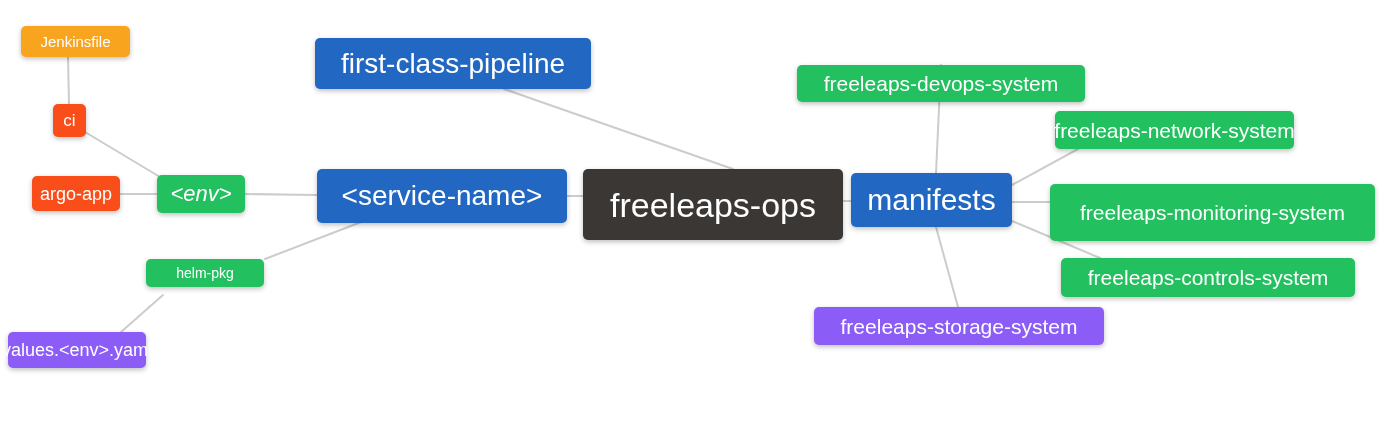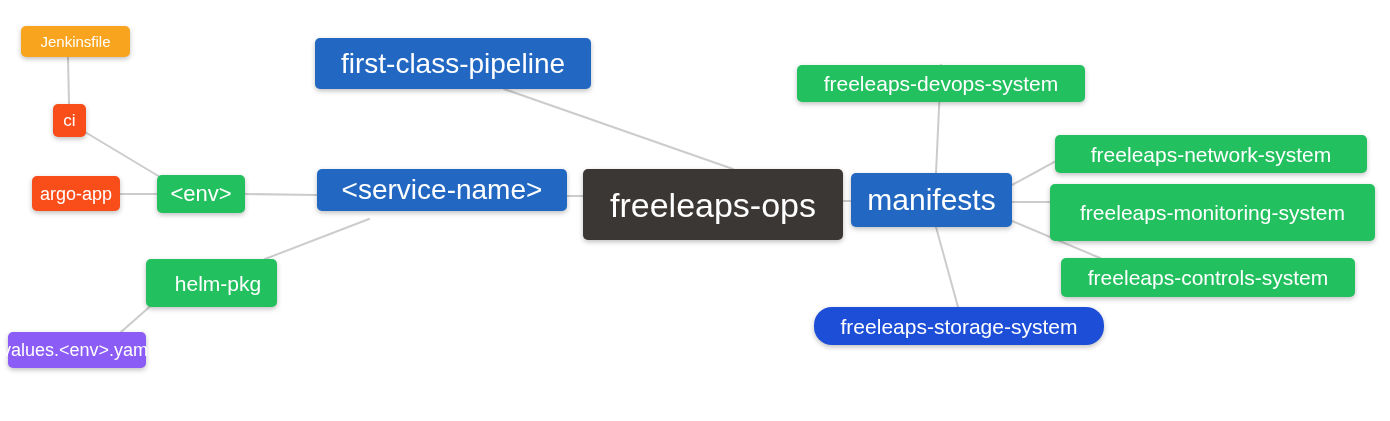--- a/index.html
+++ b/index.html
@@ -52,27 +52,27 @@
       <line x1="843" y1="201" x2="851" y2="201" stroke="#cccccc" stroke-width="2" stroke-linecap="round"></line>
       <line x1="936" y1="173" x2="941" y2="65" stroke="#cccccc" stroke-width="2" stroke-linecap="round"></line>
       <line x1="1012" y1="185" x2="1078" y2="149" stroke="#cccccc" stroke-width="2" stroke-linecap="round"></line>
       <line x1="1012" y1="202" x2="1050" y2="202" stroke="#cccccc" stroke-width="2" stroke-linecap="round"></line>
       <line x1="1012" y1="221" x2="1100" y2="258" stroke="#cccccc" stroke-width="2" stroke-linecap="round"></line>
       <line x1="936" y1="227" x2="958" y2="307" stroke="#cccccc" stroke-width="2" stroke-linecap="round"></line>
     </svg>
   <div id="nodes-layer">
       <div class="node" style="left: 583px; top: 169px; width: 260px; height: 71px; background: rgb(59, 55, 52); font-size: 34px;">freeleaps-ops</div>
       <div class="node" style="left: 315px; top: 38px; width: 276px; height: 51px; background: rgb(34, 104, 194); font-size: 28px;">first-class-pipeline</div>
-      <div class="node" style="left: 317px; top: 169px; width: 250px; height: 42px; background: rgb(34, 104, 194); font-size: 28px;">&lt;service-name&gt;</div>
+      <div class="node" style="left: 317px; top: 169px; width: 250px; height: 54px; background: rgb(34, 104, 194); font-size: 28px;">&lt;service-name&gt;</div>
       <div class="node" style="left: 851px; top: 173px; width: 161px; height: 54px; background: rgb(34, 104, 194); font-size: 30px;">manifests</div>
-      <div class="node" style="left: 157px; top: 175px; width: 88px; height: 38px; background: rgb(34, 192, 94); font-size: 22px;">&lt;env&gt;</div>
-      <div class="node" style="left: 146px; top: 259px; width: 118px; height: 48px; background: rgb(34, 192, 94); font-size: 21px; padding-left: 13px;">helm-pkg</div>
+      <div class="node" style="left: 157px; top: 175px; width: 88px; height: 38px; background: rgb(34, 192, 94); font-size: 22px; font-style: italic;">&lt;env&gt;</div>
+      <div class="node" style="left: 146px; top: 259px; width: 118px; height: 28px; background: rgb(34, 192, 94); font-size: 14px;">helm-pkg</div>
       <div class="node" style="left: 797px; top: 28px; width: 288px; height: 37px; background: rgb(34, 192, 94); font-size: 21px; margin-top: 37px;">freeleaps-devops-system</div>
-      <div class="node" style="left: 1055px; top: 111px; width: 312px; height: 38px; background: rgb(34, 192, 94); font-size: 21px; margin-top: 24px;">freeleaps-network-system</div>
+      <div class="node" style="left: 1055px; top: 111px; width: 239px; height: 38px; background: rgb(34, 192, 94); font-size: 21px;">freeleaps-network-system</div>
       <div class="node" style="left: 1050px; top: 184px; width: 325px; height: 57px; background: rgb(34, 192, 94); font-size: 21px;">freeleaps-monitoring-system</div>
       <div class="node" style="left: 1061px; top: 258px; width: 294px; height: 39px; background: rgb(34, 192, 94); font-size: 21px;">freeleaps-controls-system</div>
-      <div class="node" style="left: 814px; top: 307px; width: 290px; height: 38px; background: #1d4ed8; font-size: 21px; border-radius: 18px;">freeleaps-storage-system</div>
+      <div class="node" style="left: 814px; top: 307px; width: 290px; height: 38px; background: #8b5cf6; font-size: 21px;">freeleaps-storage-system</div>
       <div class="node" style="left: 53px; top: 104px; width: 33px; height: 33px; background: rgb(249, 77, 26); font-size: 17px; text-align: center;">ci</div>
       <div class="node" style="left: 32px; top: 176px; width: 88px; height: 35px; background: rgb(249, 77, 26); font-size: 18px;">argo-app</div>
       <div class="node" style="left: 8px; top: 332px; width: 138px; height: 36px; background: #8b5cf6; font-size: 18px;">values.&lt;env&gt;.yaml</div>
       <div class="node" style="left: 21px; top: 26px; width: 109px; height: 31px; background: rgb(249, 164, 31); font-size: 15px;">Jenkinsfile</div>
     </div>
 </div>
 
 </body></html>

